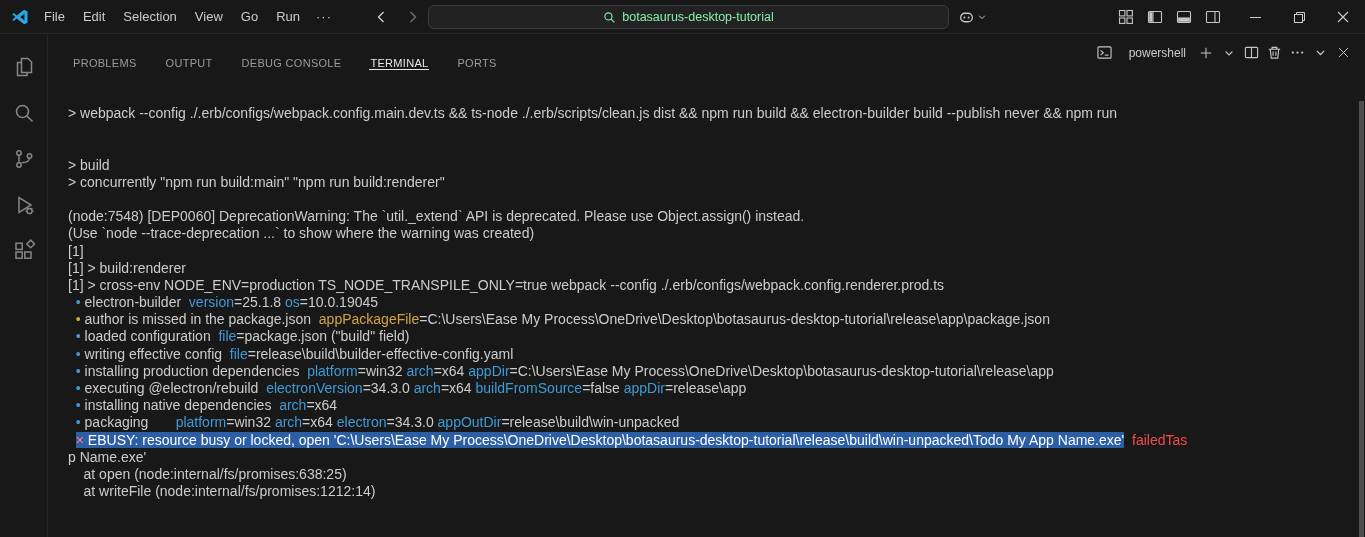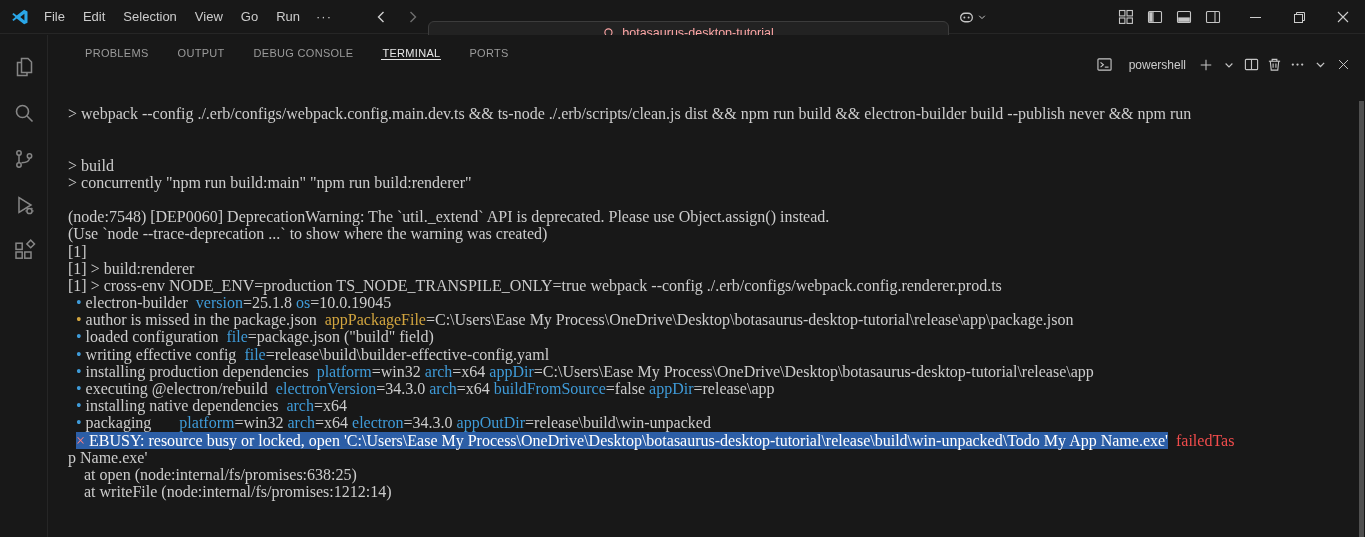--- a/index.html
+++ b/index.html
@@ -9,49 +9,49 @@
   
   .titlebar { position:absolute; left:0; top:0; width:1365px; height:34px;
     background:#181818; border-bottom:1px solid #262626; display:flex; align-items:center; }
   .logo { width:18px; height:18px; margin:0 6px 0 11px; flex:0 0 auto; }
   .menubar { display:flex; align-items:center; height:100%; }
   .menu-item { padding:0 9px; font-size:13px; color:#cccccc; line-height:34px; cursor:default; }
   .menu-item.more { padding:0 7px; letter-spacing:1px; }
   .nav { position:absolute; left:368px; top:0; height:34px; display:flex; align-items:center; gap:6px; }
   .nav-btn { width:26px; height:26px; display:flex; align-items:center; justify-content:center; color:#cfcfcf; }
   .nav-btn.fwd { color:#6e6e6e; }
-  .command-center { position:absolute; left:428px; top:21px; width:521px; height:24px;
+  .command-center { position:absolute; left:428px; top:5px; width:521px; height:24px;
     background:#222222; border:1px solid #3c3c3c; border-radius:6px;
-    display:flex; align-items:center; justify-content:center; gap:6px; color:#fca5a5; font-size:12.5px; cursor:pointer; }
+    display:flex; align-items:center; justify-content:center; gap:6px; color:#86efac; font-size:12.5px; cursor:pointer; }
   .copilot { position:absolute; left:958px; top:4px; height:26px; display:flex; align-items:center; gap:2px; color:#c5c5c5; }
   .layout-controls { position:absolute; right:139px; top:0; height:34px; display:flex; align-items:center; gap:3px; }
   .icon-btn { width:26px; height:26px; display:flex; align-items:center; justify-content:center; color:#c5c5c5; cursor:pointer; }
   .window-controls { position:absolute; right:0; top:0; height:34px; display:flex; }
   .win-btn { width:44px; height:34px; display:flex; align-items:center; justify-content:center; color:#cccccc; cursor:pointer; }
 
   
   .activitybar { position:absolute; left:0; top:35px; width:48px; bottom:0;
     background:#181818; border-right:1px solid #262626; display:flex; flex-direction:column; align-items:center; padding-top:9px; }
   .act-btn { width:48px; height:46px; display:flex; align-items:center; justify-content:center; color:#868686; cursor:pointer; }
 
   
   .main { position:absolute; left:48px; top:35px; right:0; bottom:0; background:#181818; }
-  .panel-header { position:absolute; left:16px; right:0; top:0; height:35px; display:flex; align-items:flex-start; padding-left:20px;margin-top:12px; }
+  .panel-header { position:absolute; left:4px; right:0; top:0; height:35px; display:flex; align-items:flex-end; padding-left:20px; }
   .tabs { display:flex; align-items:stretch; }
   .tab { margin-right:27px; padding:0 1px; font-size:11px; letter-spacing:.3px; color:#9b9b9b;
     display:flex; align-items:center; border-bottom:1px solid transparent; cursor:pointer; }
   .tab.active { color:#e7e7e7; border-bottom:1px solid var(--c-accent_tab,#e7e7e7); }
   .panel-actions { position:absolute; right:10px; top:0; height:35px; display:flex; align-items:center; color:#c5c5c5; }
   .shell { display:flex; align-items:center; gap:17px; margin-right:8px; cursor:pointer; }
   .shell-label { font-size:12px; color:#cccccc; }
   .pa-btn { width:23px; height:24px; display:flex; align-items:center; justify-content:center; color:#c5c5c5; cursor:pointer; }
 
   
   .terminal { position:absolute; left:0; right:6px; top:35px; bottom:0; padding:35px 0 0 20px;
-    font-family:Liberation Serif, serif; font-size:16px; overflow:hidden; cursor:text; }
+    font-family:Liberation Sans, sans-serif; font-size:14px; overflow:hidden; cursor:text; }
   .t-line { height:17.2px; line-height:17.2px; white-space:pre; }
   .c-fg  { color:var(--c-fg,#cccccc); }
   .c-b   { color:var(--c-b,#3f9bd8); }
   .c-y   { color:var(--c-y,#d2a53f); }
   .c-r   { color:var(--c-r,#f14c4c); }
   .c-sel { color:var(--c-selFg,#ffffff); background:var(--c-selBg,#2c5ea6); }
   .c-selx{ color:#ff8080; background:var(--c-selBg,#2c5ea6); }
 
   .scrollbar { position:absolute; right:1px; top:66px; bottom:0; width:5px; background:#4f4f4f; }
 

